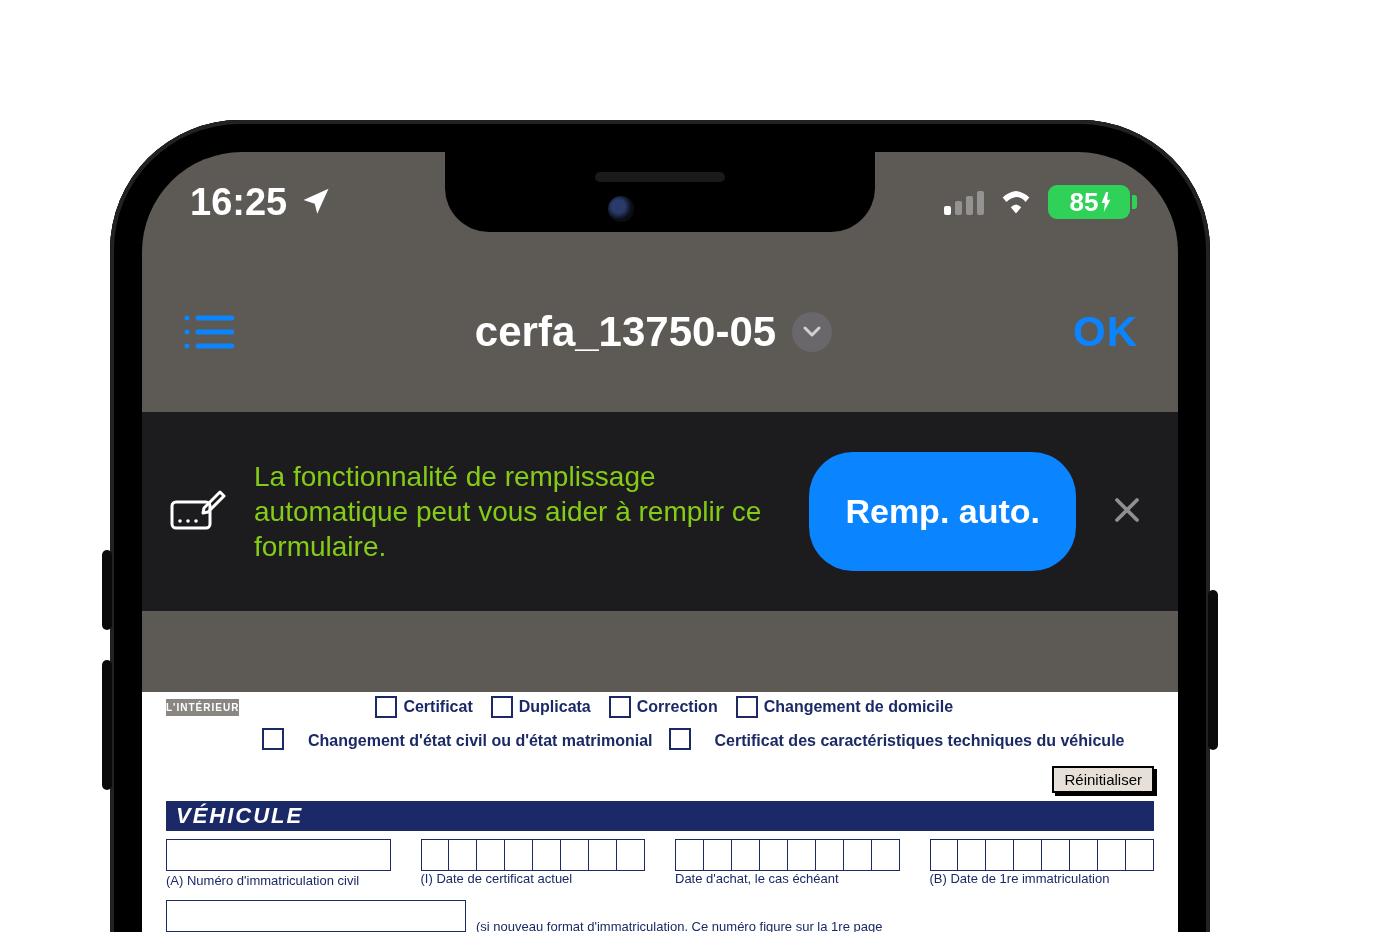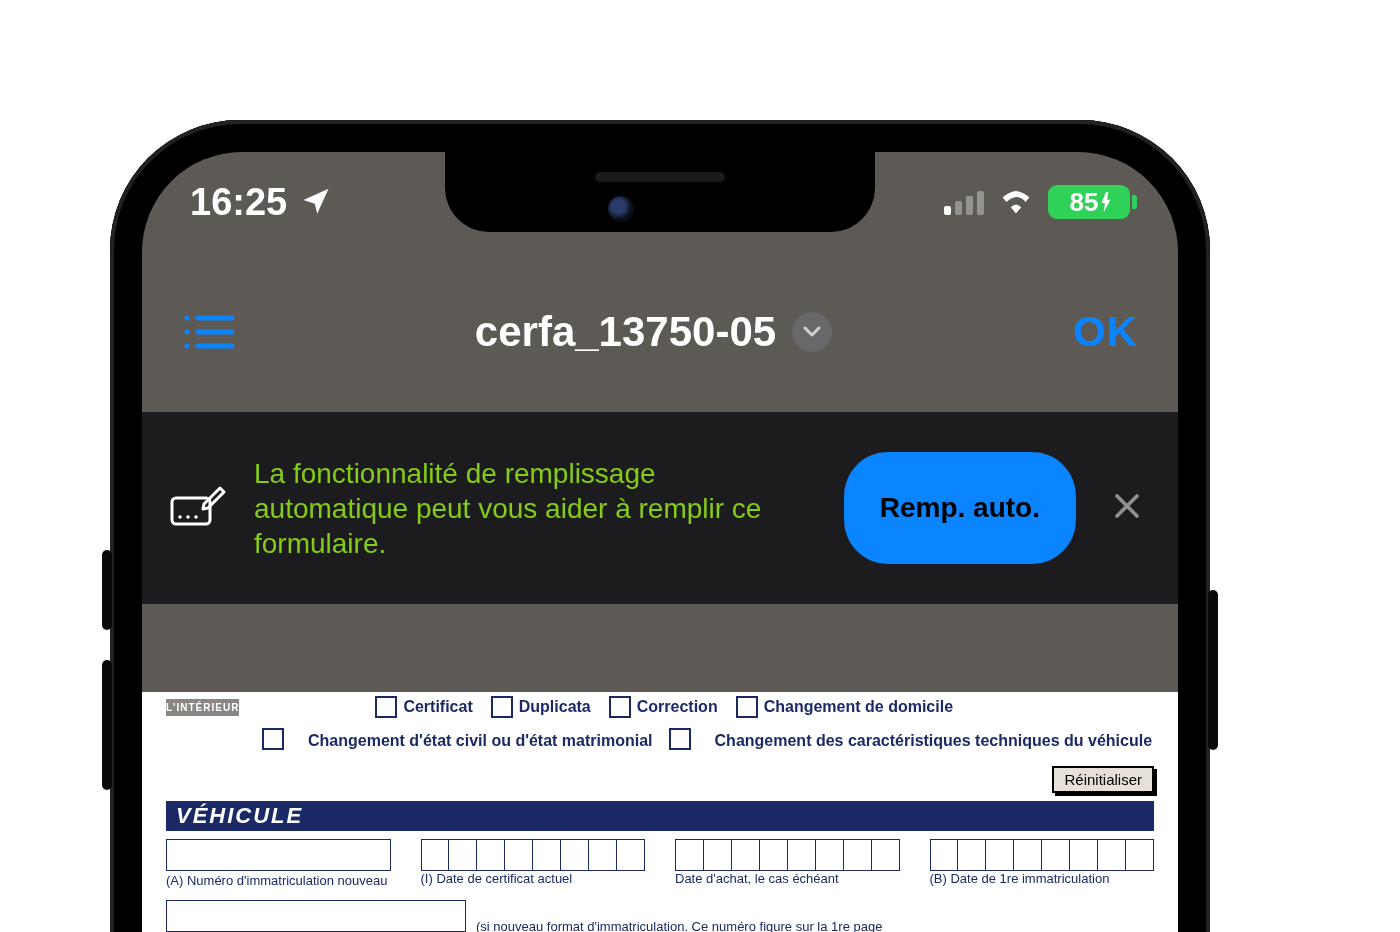--- a/index.html
+++ b/index.html
@@ -198,22 +198,22 @@
   .banner-icon { color: #fff; flex: 0 0 auto; }
   .banner-text {
     color: #84cc16;
     font-size: 28px;
     font-weight: 400;
     line-height: 1.25;
     flex: 1 1 auto;
   }
   .banner-btn {
     background: #0a84ff;
-    color: #000000;
-    font-size: 28px;
+    color: #ffffff;
+    font-size: 34px;
     font-weight: 600;
     padding: 40px 36px;
     border-radius: 44px;
     white-space: nowrap;
   }
   .banner-close { color: #8e8e93; flex: 0 0 auto; padding: 0 8px; }
 
   
   .doc {
     position: absolute;
@@ -414,31 +414,31 @@
       </div>
 
       <div class="doc-row2">
         <span style="flex:0 0 80px"></span>
         <span class="opt">
             <span class="cb"></span>
             <span>Changement d'état civil ou d'état matrimonial</span>
           </span>
         <span class="opt">
             <span class="cb"></span>
-            <span>Changement des caractéristiques techniques du véhicule</span>
+            <span>Certificat des caractéristiques techniques du véhicule</span>
           </span>
         <span class="reset-btn">Réinitialiser</span>
       </div>
 
       <div class="vehicule-bar">VÉHICULE</div>
 
       <div class="fields-row">
         <div class="field-col">
           <div class="field-box"></div>
-          <div class="field-label">(A) Numéro d'immatriculation nouveau</div>
+          <div class="field-label">(A) Numéro d'immatriculation civil</div>
         </div>
         <div class="field-col">
           <div class="field-boxes">
             <span class="c"></span>
               <span class="c"></span>
               <span class="c"></span>
               <span class="c"></span>
               <span class="c"></span>
               <span class="c"></span>
               <span class="c"></span>

